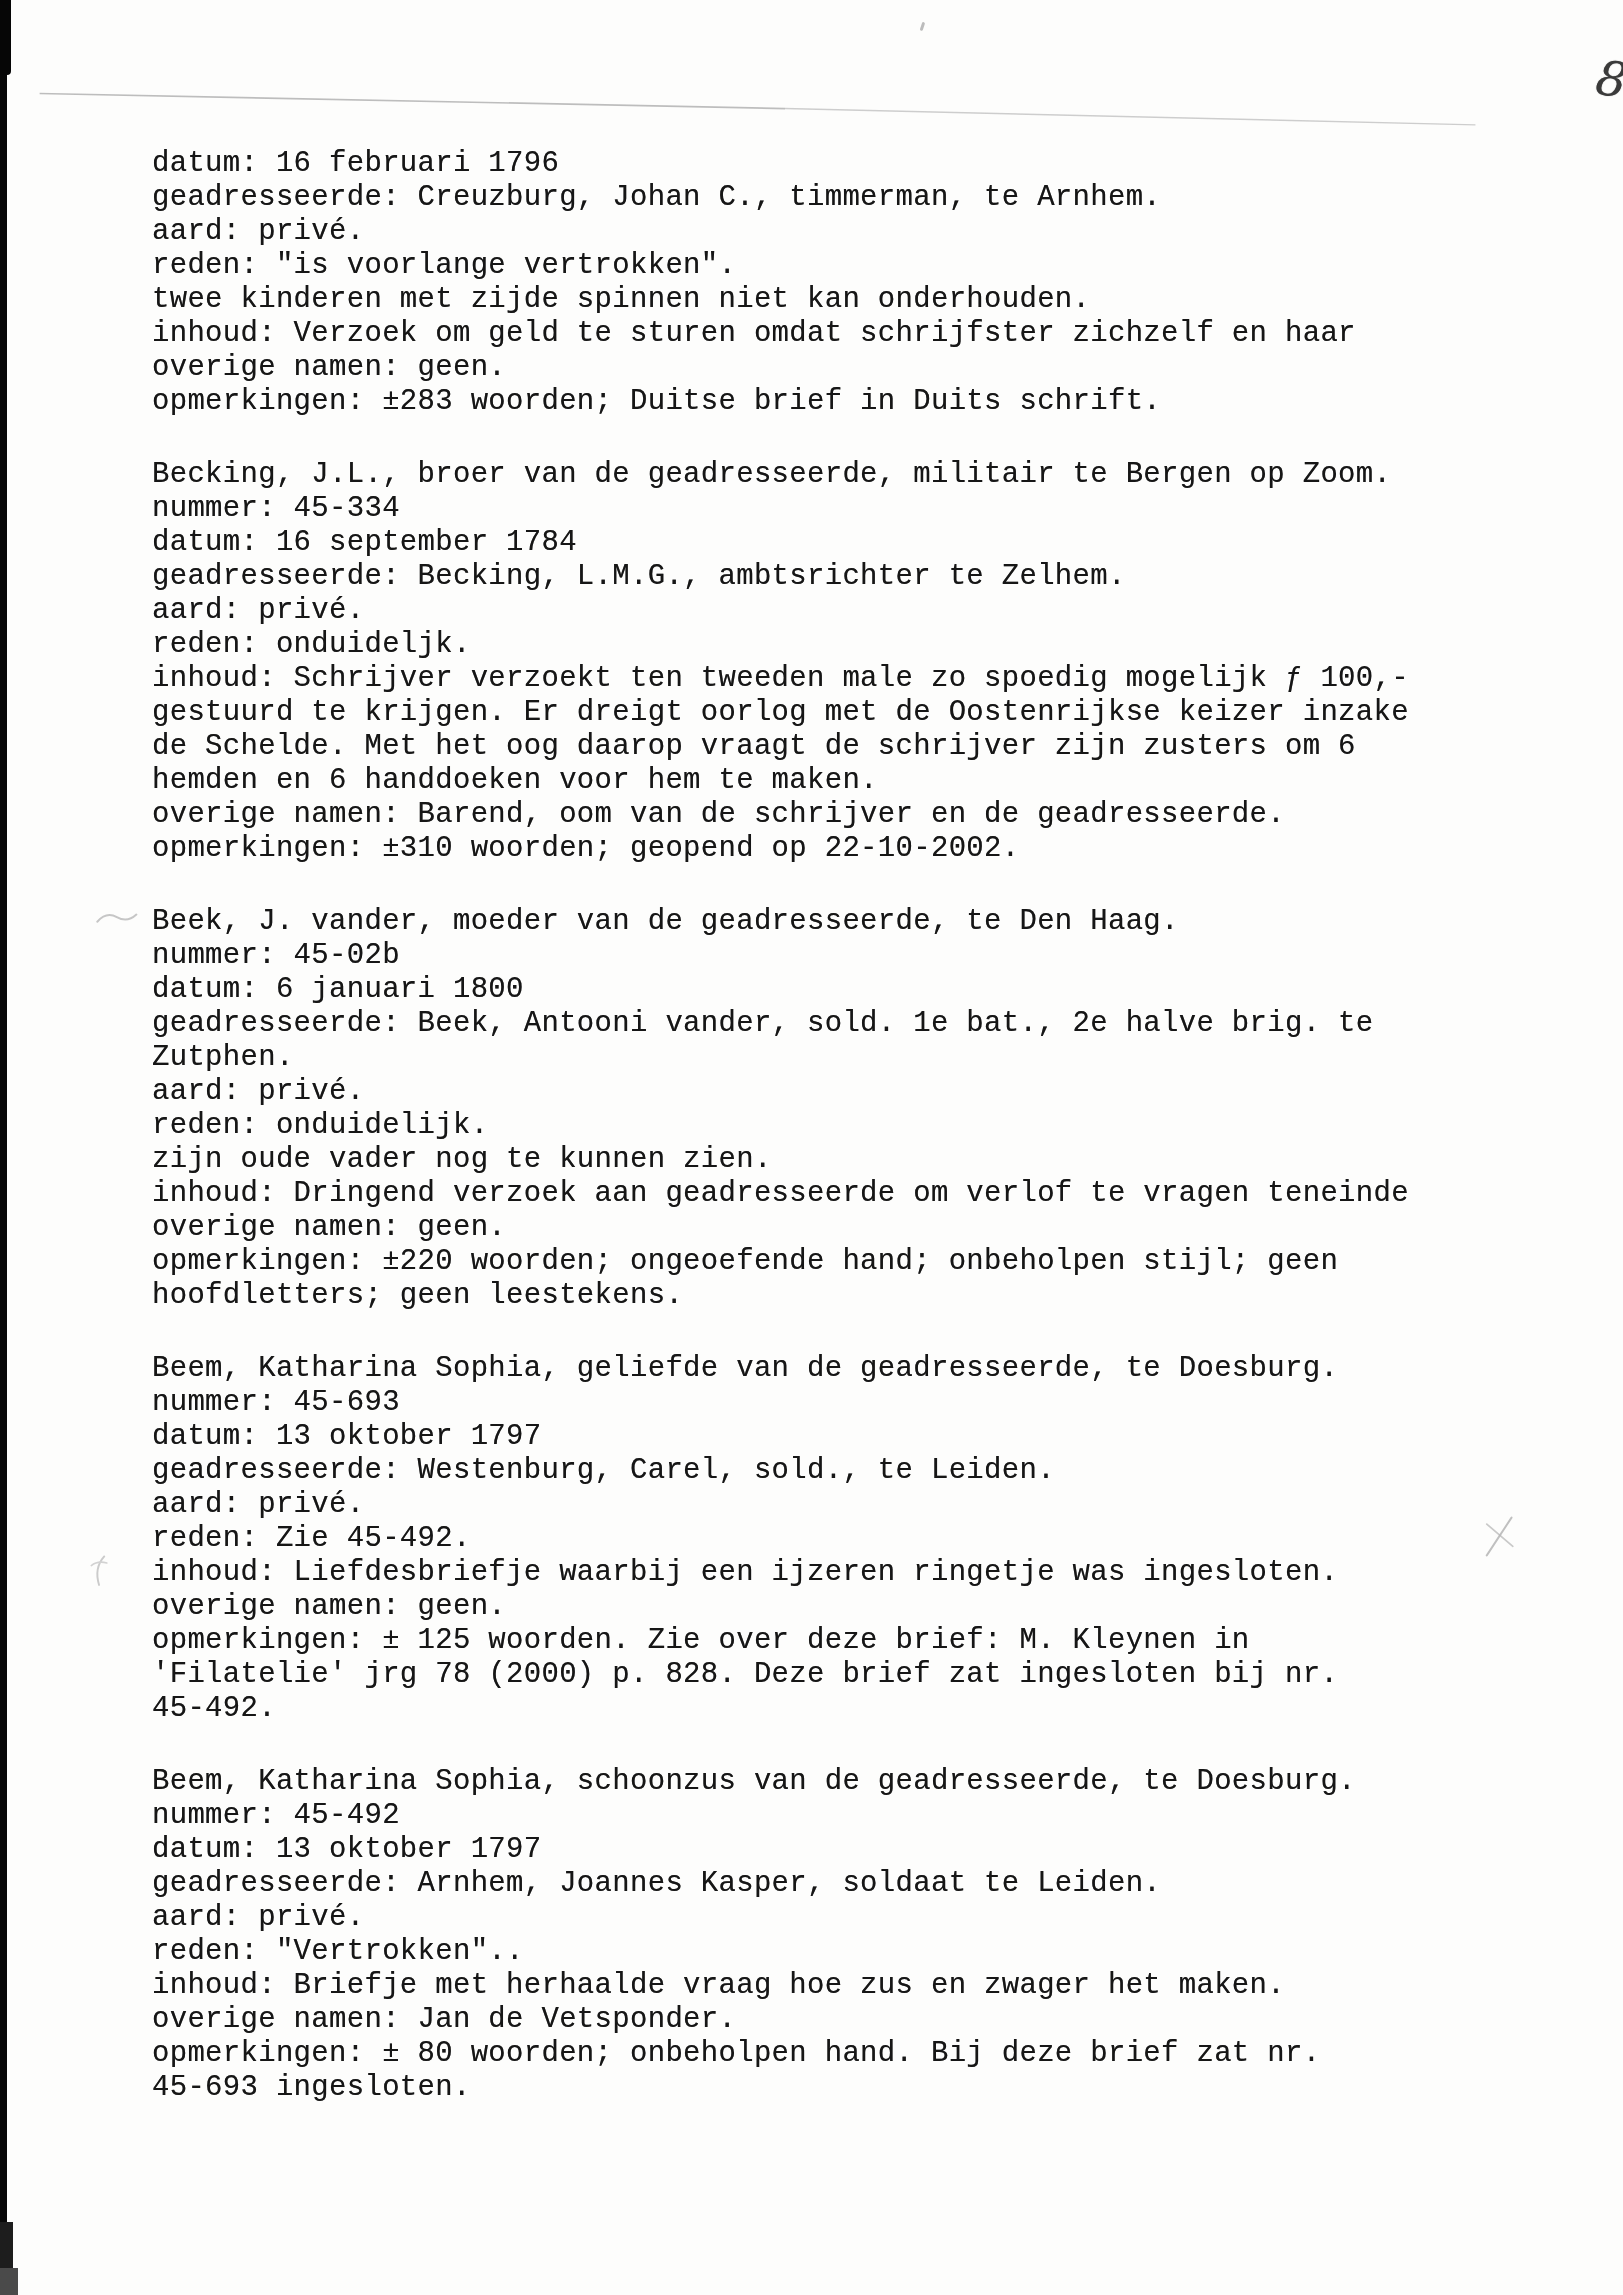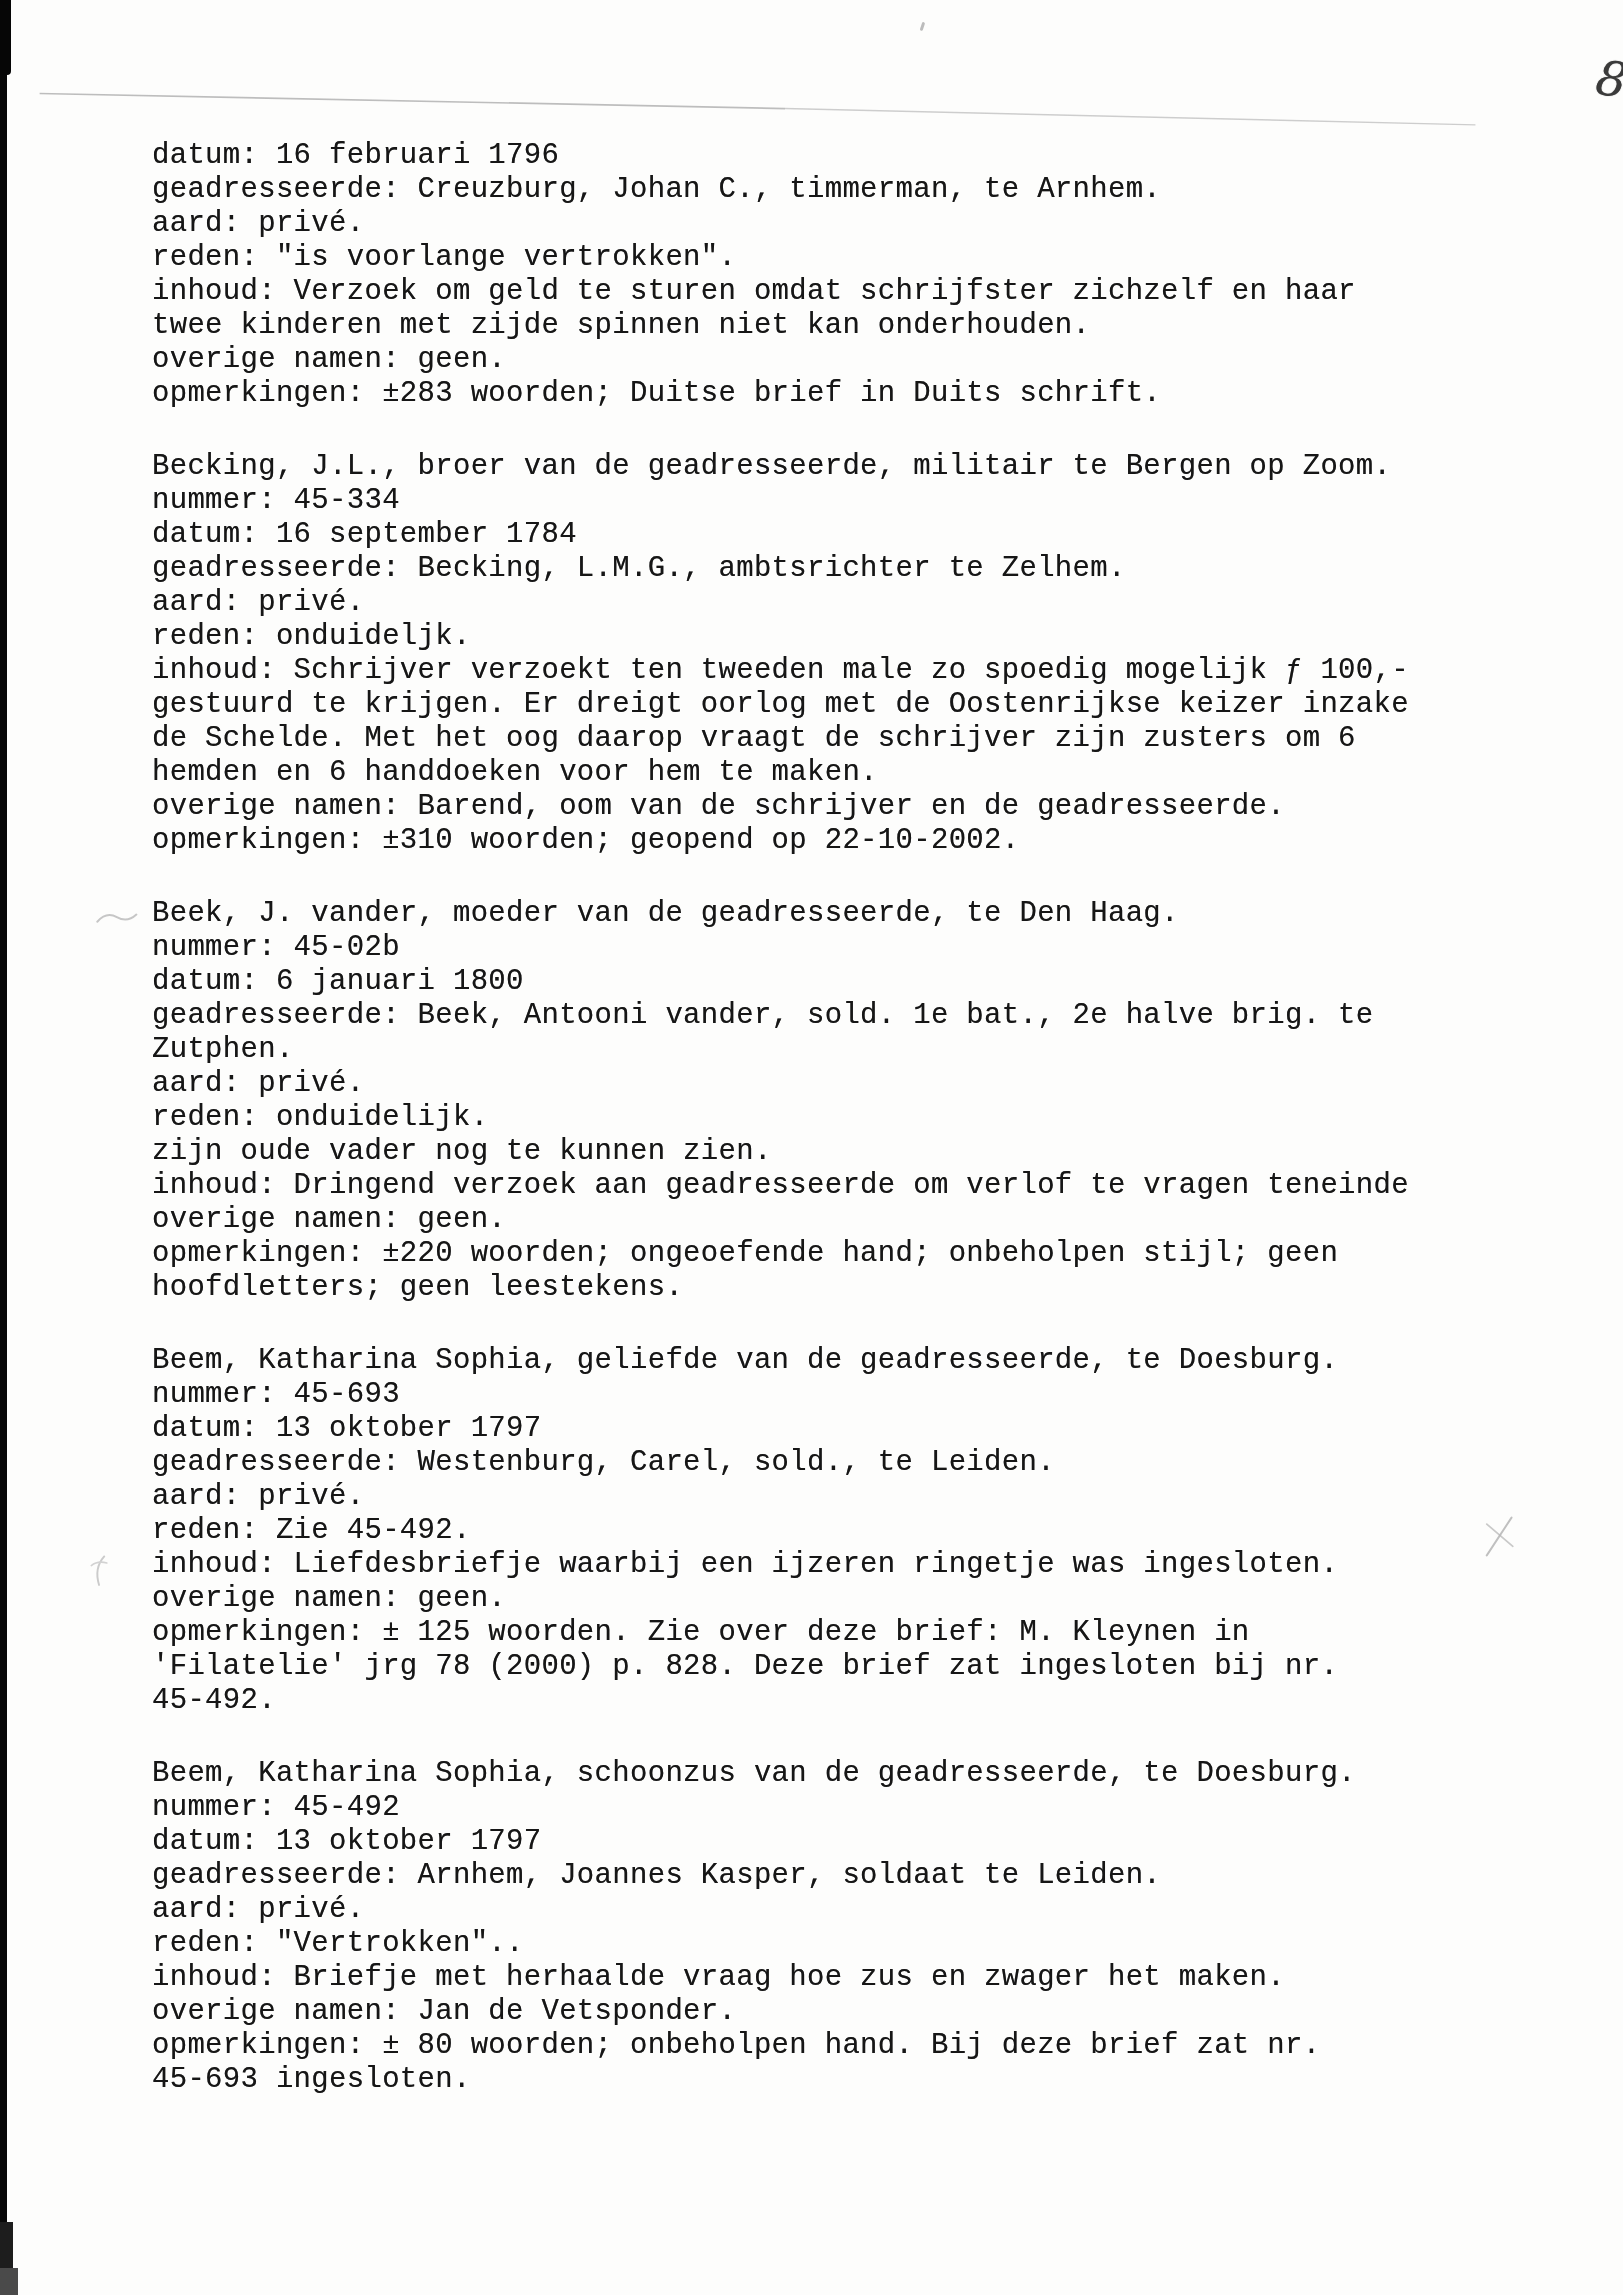--- a/index.html
+++ b/index.html
@@ -15,21 +15,21 @@
   .text-column {
     position: absolute;
     left: 152px;
     top: 131px;
     width: 1374px;
     color: var(--ink, #161616);
     font-size: 29px;
     letter-spacing: 0.3px;
     text-shadow: 0 0 0.5px rgba(10,10,10,0.55);
   }
-  .letter-block { margin: 8px 0 39px 0; }
+  .letter-block { margin: 16px 0 39px 0; }
   .text-line {
     height: 34px;
     line-height: 34px;
     white-space: pre;
   }
   
   .page-number {
     position: absolute;
     left: 1591px;
     top: 48px;
@@ -117,22 +117,22 @@
     <path d="M48,4 L10,62" stroke="#b0b0b0" stroke-width="3" fill="none" stroke-linecap="round" opacity="0.8"></path>
     <path d="M10,14 L50,48" stroke="#b7b7b7" stroke-width="2.6" fill="none" stroke-linecap="round" opacity="0.75"></path>
   </svg>
 
   <div class="text-column" id="text-column">
       <div class="letter-block">
         <div class="text-line">datum: 16 februari 1796</div>
         <div class="text-line">geadresseerde: Creuzburg, Johan C., timmerman, te Arnhem.</div>
         <div class="text-line">aard: privé.</div>
         <div class="text-line">reden: "is voorlange vertrokken".</div>
+        <div class="text-line">twee kinderen met zijde spinnen niet kan onderhouden.</div>
         <div class="text-line">inhoud: Verzoek om geld te sturen omdat schrijfster zichzelf en haar</div>
-        <div class="text-line">twee kinderen met zijde spinnen niet kan onderhouden.</div>
         <div class="text-line">overige namen: geen.</div>
         <div class="text-line">opmerkingen: ±283 woorden; Duitse brief in Duits schrift.</div>
       </div>
       <div class="letter-block">
         <div class="text-line">Becking, J.L., broer van de geadresseerde, militair te Bergen op Zoom.</div>
         <div class="text-line">nummer: 45-334</div>
         <div class="text-line">datum: 16 september 1784</div>
         <div class="text-line">geadresseerde: Becking, L.M.G., ambtsrichter te Zelhem.</div>
         <div class="text-line">aard: privé.</div>
         <div class="text-line">reden: onduideljk.</div>

